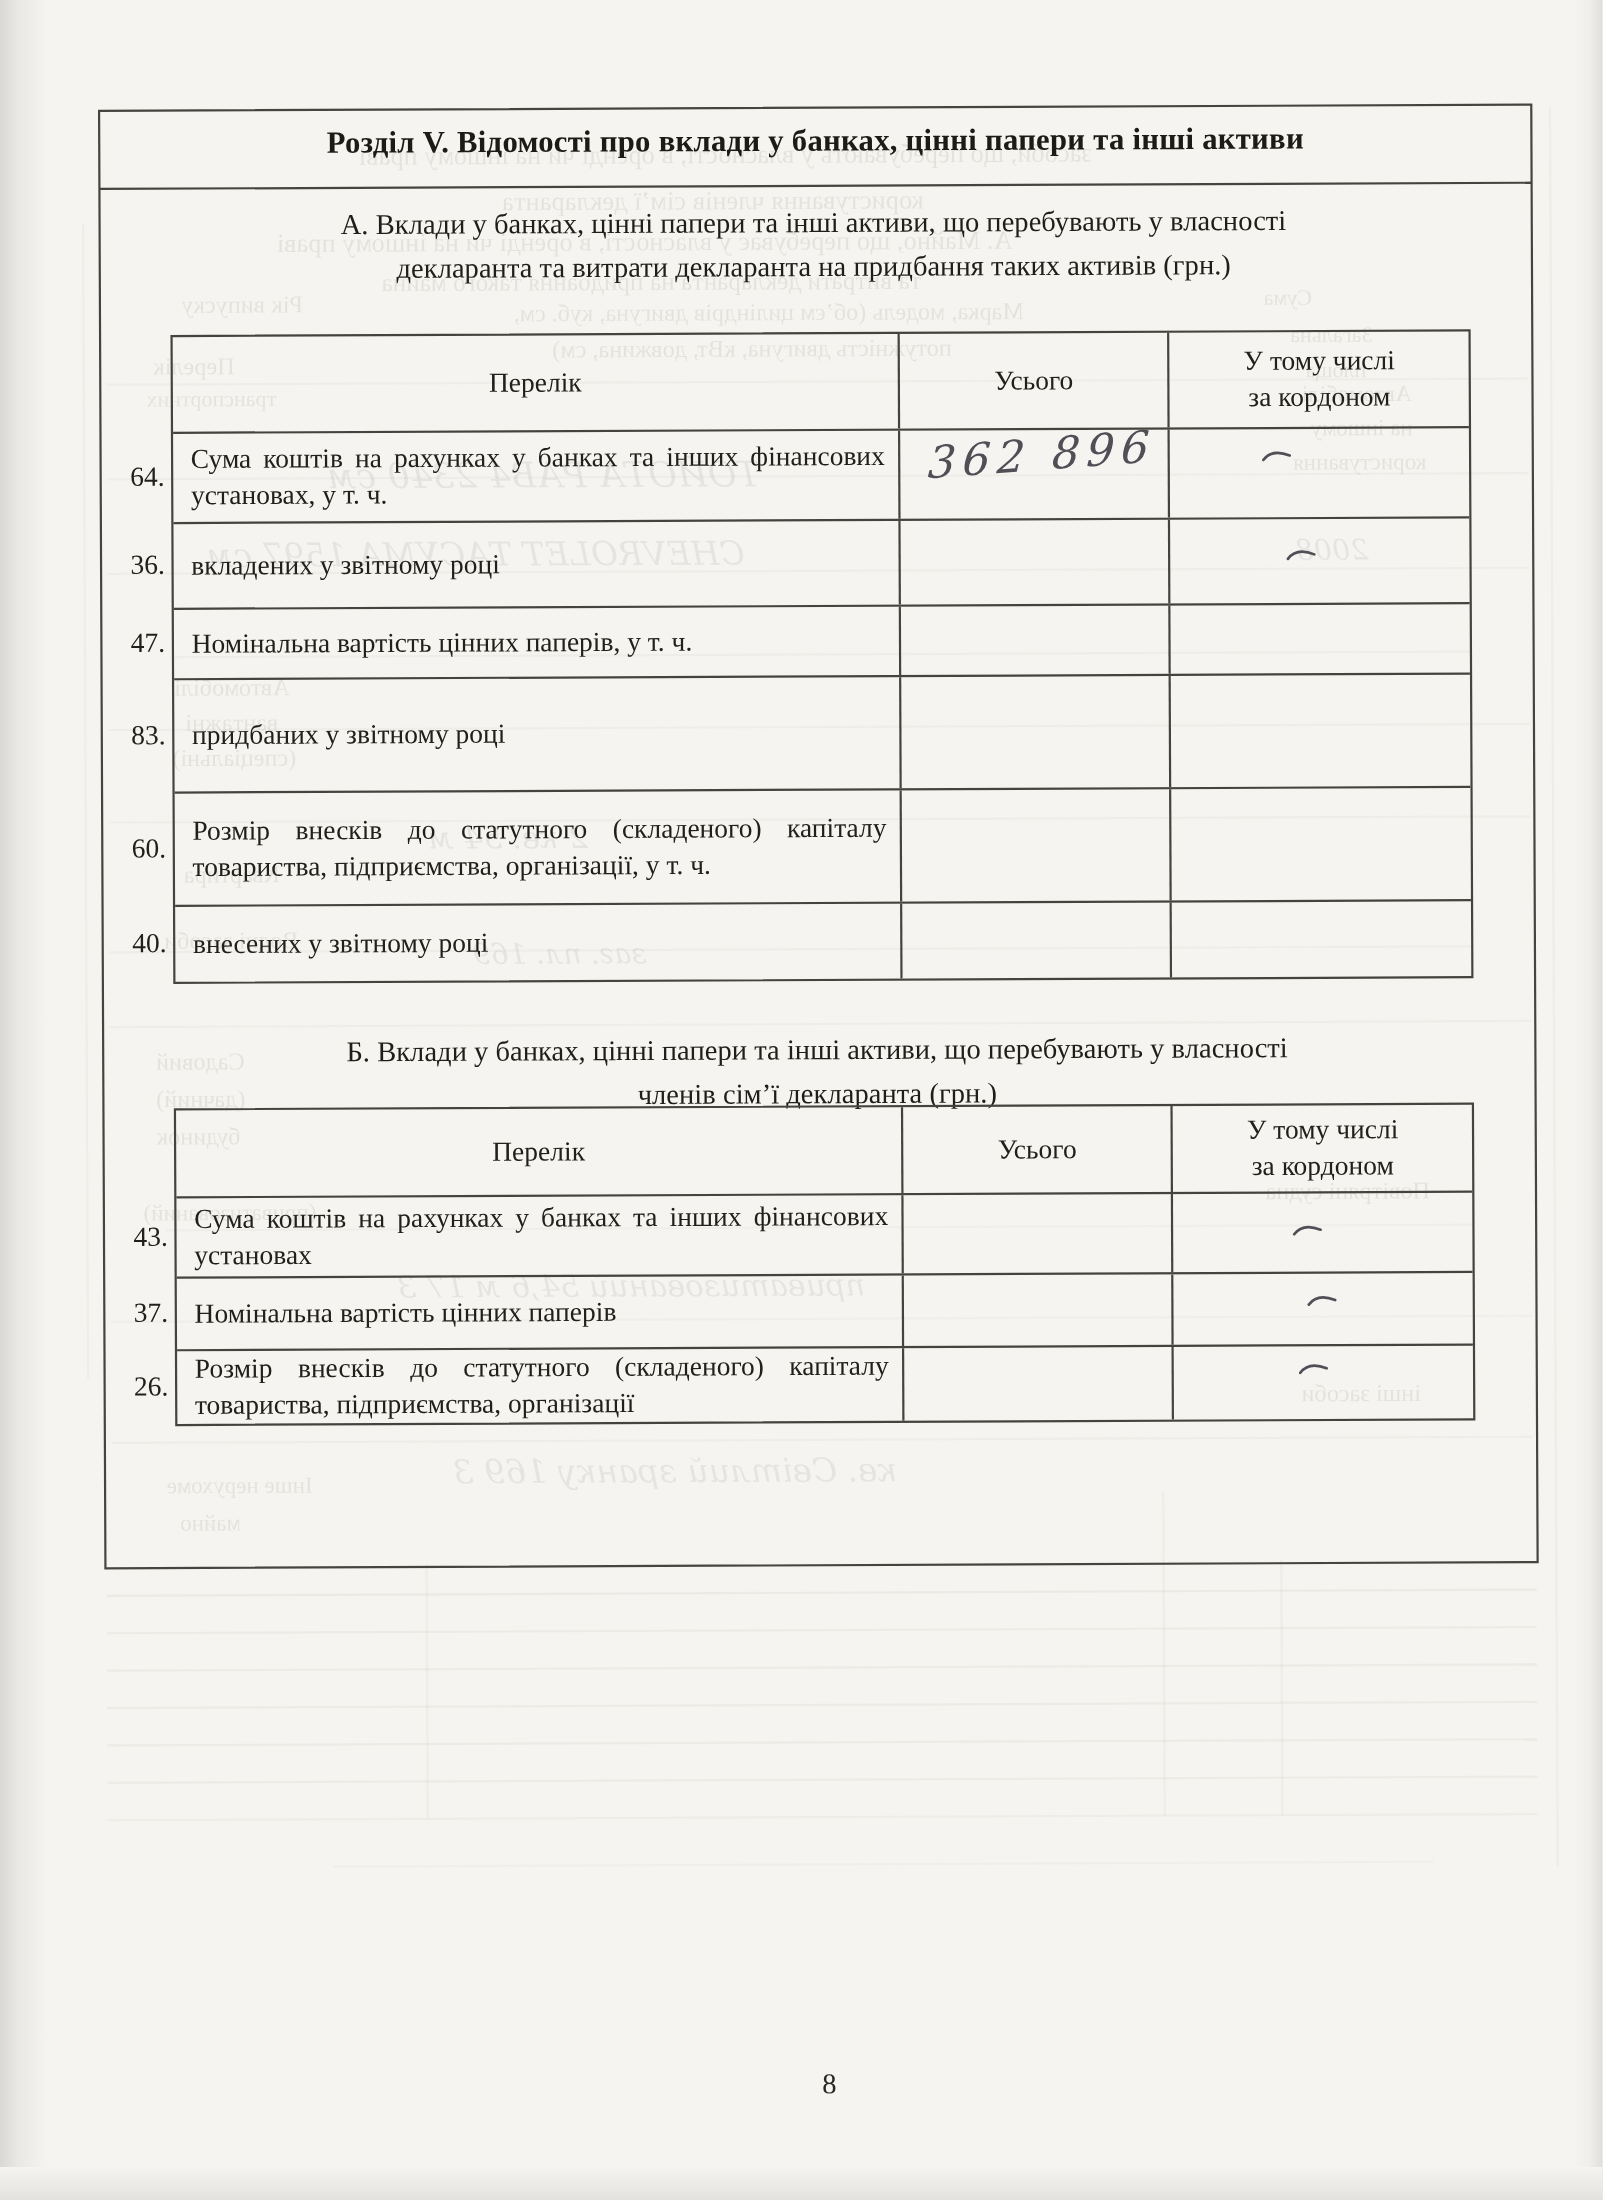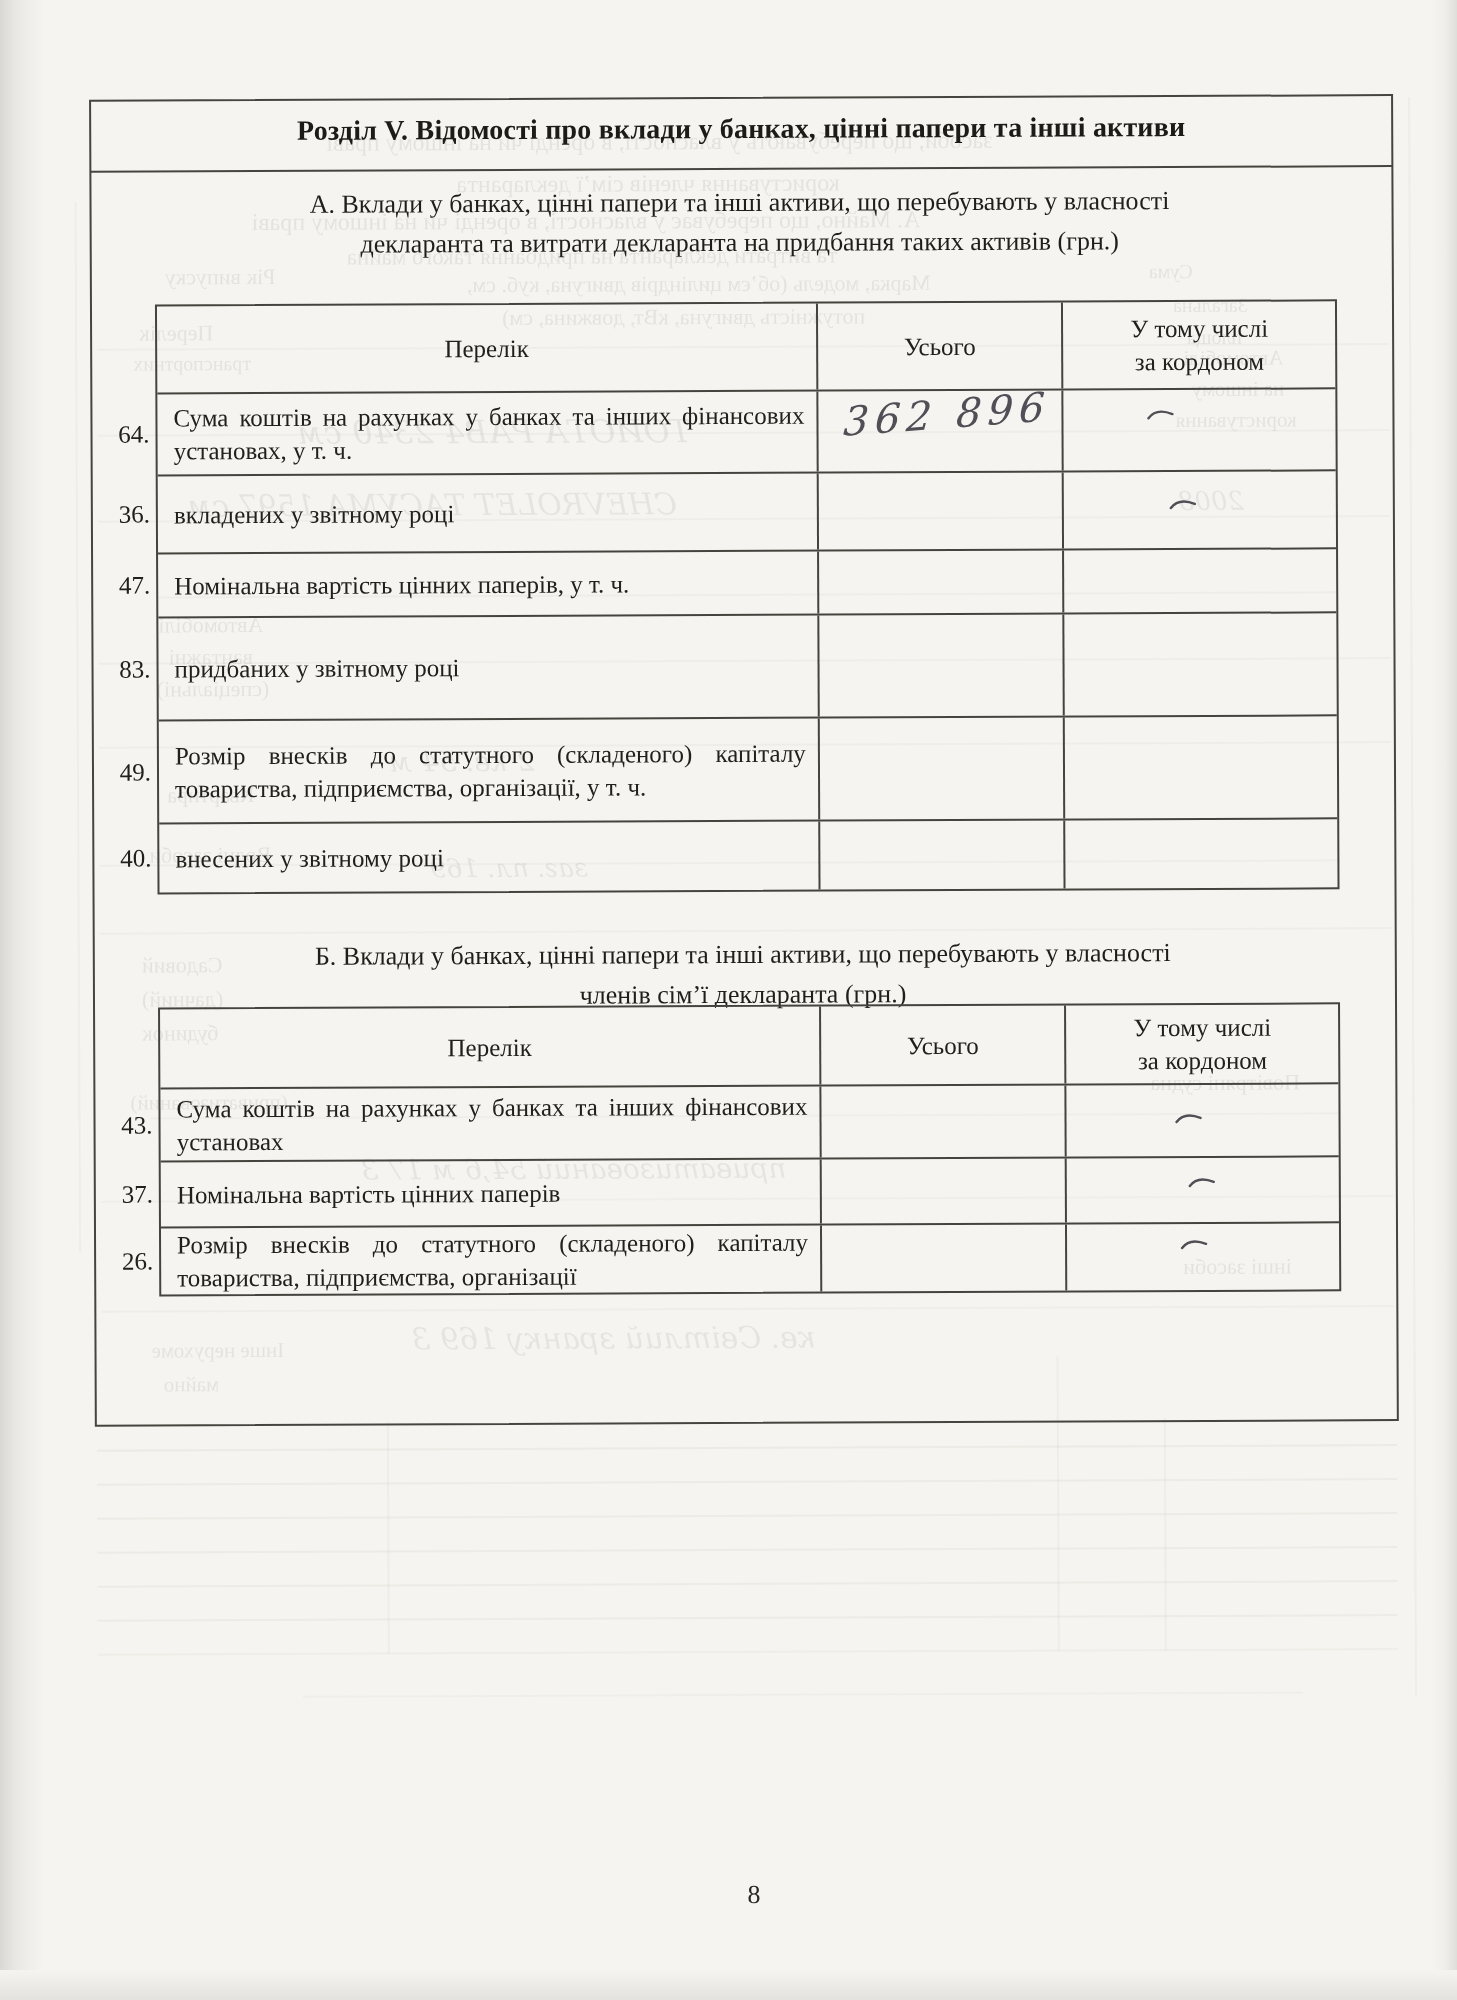--- a/index.html
+++ b/index.html
@@ -190,21 +190,21 @@
         </div>
         <div class="trow ra3">
           <div class="rownum">83.</div>
           <div class="cell c1">
               <span>придбаних у звітному році</span>
             </div>
           <div class="cell c2"></div>
           <div class="cell c3"></div>
         </div>
         <div class="trow ra4">
-          <div class="rownum">49.</div>
+          <div class="rownum">60.</div>
           <div class="cell c1">
               <span class="just">Розмір внесків до статутного (складеного) капіталу товариства, підприємства, організації, у т. ч.</span>
             </div>
           <div class="cell c2"></div>
           <div class="cell c3"></div>
         </div>
         <div class="trow ra5">
           <div class="rownum">40.</div>
           <div class="cell c1">
               <span>внесених у звітному році</span>

